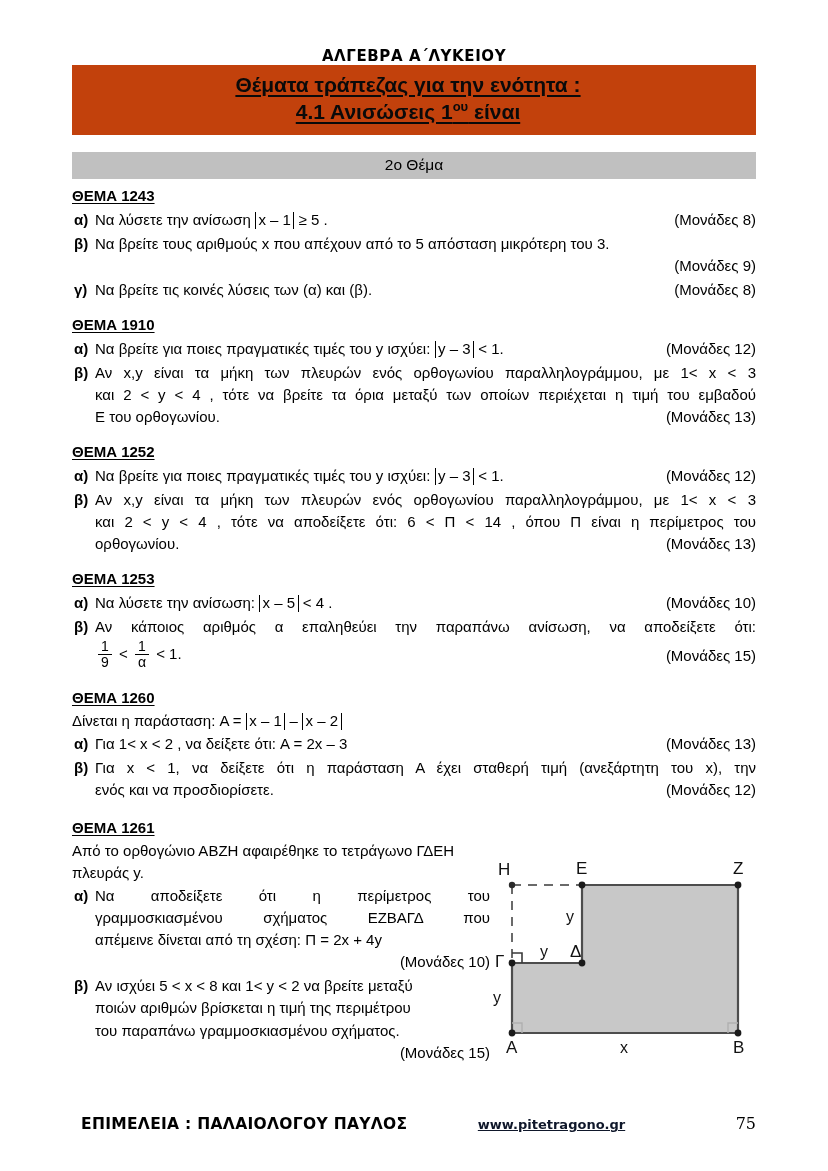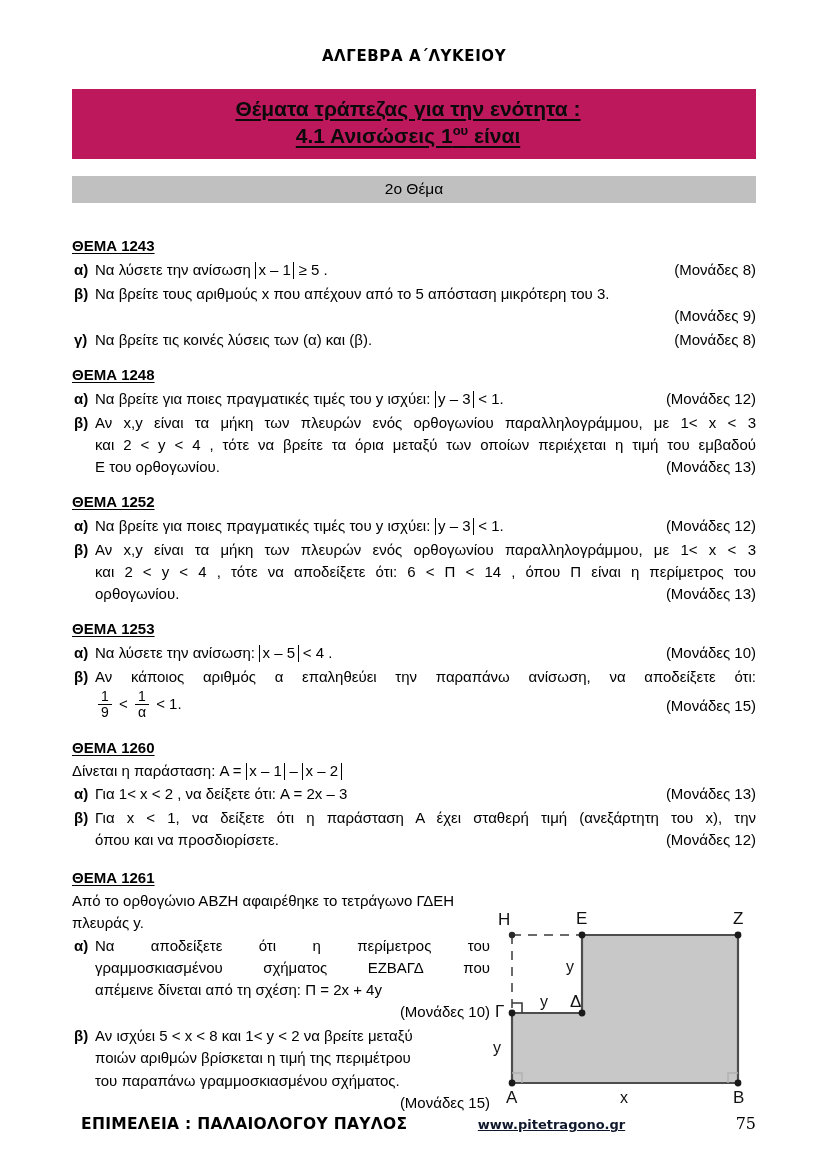--- a/index.html
+++ b/index.html
@@ -26,22 +26,22 @@
   
   .doc-header {
     padding-top: 47px;
     text-align: center;
     font-weight: bold;
     font-size: 15px;
     letter-spacing: 0.6px;
     font-family: "DejaVu Sans", sans-serif;
   }
   .title-banner {
-    margin-top: 24px;
-    background: #be185d;
+    margin-top: 0;
+    background: #c2410c;
     text-align: center;
     padding: 7px 12px 9px 0;
     line-height: 1.28;
   }
   .title-line {
     font-size: 21px;
     font-weight: bold;
     color: #0a0a0a;
     display: inline-block;
     text-decoration: underline;
@@ -55,21 +55,21 @@
   .section-banner {
     margin-top: 17px;
     background: #c0c0c0;
     text-align: center;
     padding: 4px 0 5px 0;
     font-size: 15.5px;
     font-weight: normal;
   }
 
   
-  .content { margin-top: 34px; }
+  .content { margin-top: 8px; }
 
   .problem { margin-bottom: 15px; }
   .problem-title {
     font-weight: bold;
     font-size: 15px;
     text-decoration: underline;
     text-underline-offset: 2px;
     display: inline-block;
     margin-bottom: 3px;
   }
@@ -218,21 +218,21 @@
         <div class="item-body">
           <div class="row">
             <div>Να βρείτε τις κοινές λύσεις των (α) και (β).</div>
             <div class="marks">(Μονάδες 8)</div>
           </div>
         </div>
       </div>
     </div>
 
     <div class="problem">
-      <div class="problem-title">ΘΕΜΑ 1248</div>
+      <div class="problem-title">ΘΕΜΑ 1910</div>
 
       <div class="item">
         <div class="item-label">α)</div>
         <div class="item-body">
           <div class="row">
             <div><span>Να βρείτε για ποιες πραγματικές τιμές του y ισχύει: </span><span class="m abs">y – 3</span><span class="m"> &lt; 1.</span></div>
             <div class="marks">(Μονάδες 12)</div>
           </div>
         </div>
       </div>
@@ -313,21 +313,21 @@
             <div class="marks">(Μονάδες 13)</div>
           </div>
         </div>
       </div>
 
       <div class="item">
         <div class="item-label">β)</div>
         <div class="item-body">
           <div class="jtext">Για  x &lt; 1, να δείξετε ότι η παράσταση Α έχει σταθερή τιμή (ανεξάρτητη του x), την</div>
           <div class="row">
-            <div>όπου και να προσδιορίσετε.</div>
+            <div>ενός και να προσδιορίσετε.</div>
             <div class="marks">(Μονάδες 12)</div>
           </div>
         </div>
       </div>
     </div>
 
     <div class="problem" style="margin-top:18px;">
       <div class="problem-title">ΘΕΜΑ 1261</div>
 
       <div class="with-figure">

